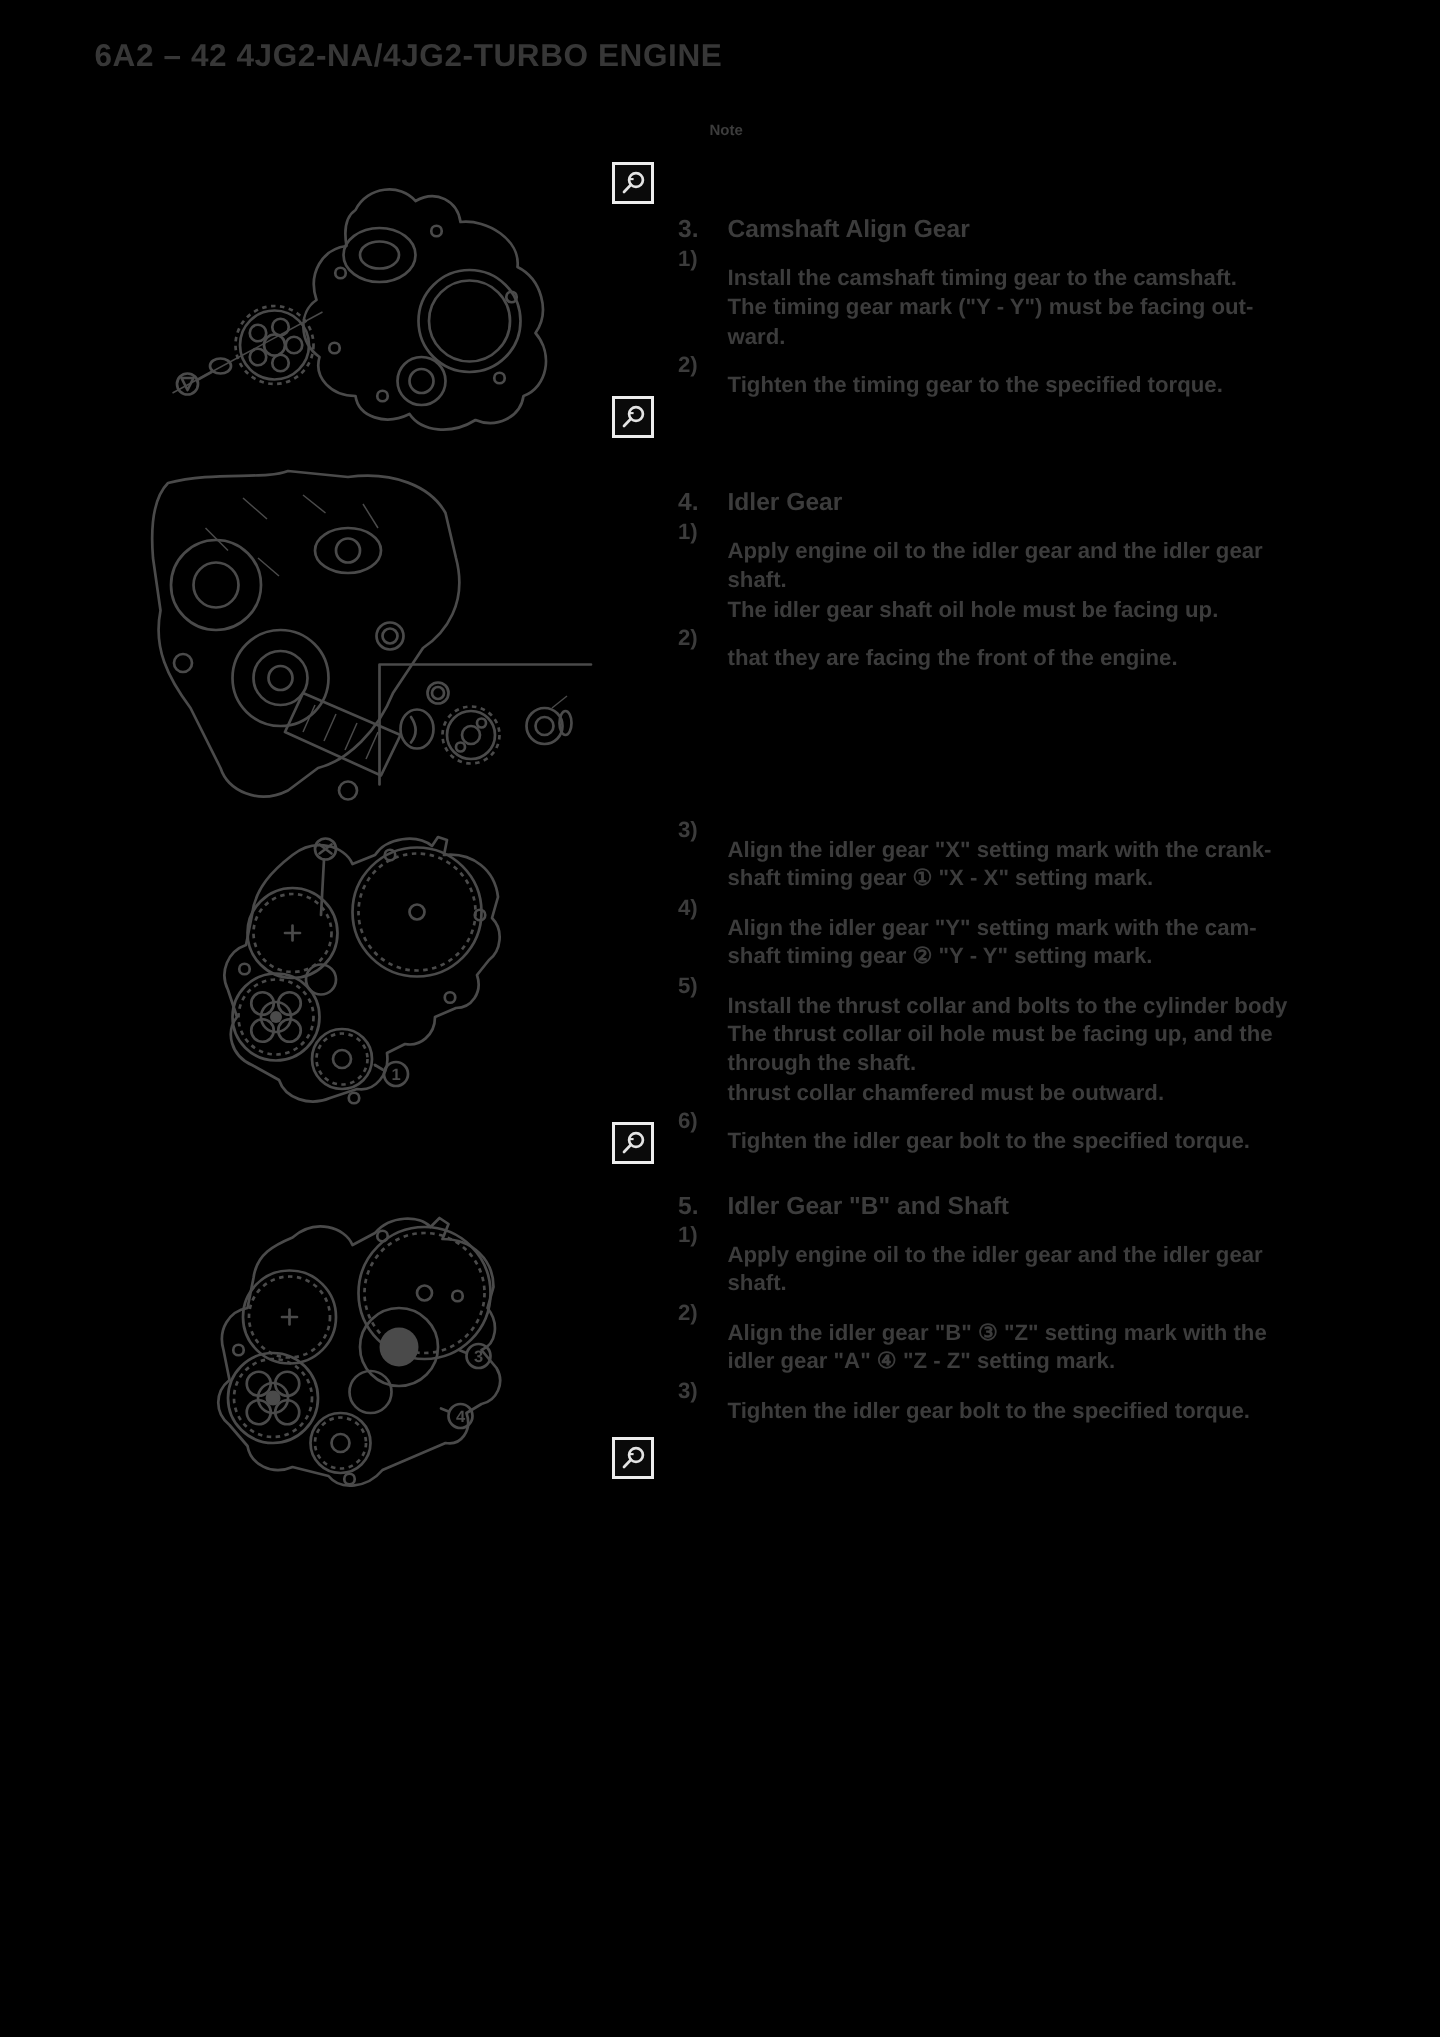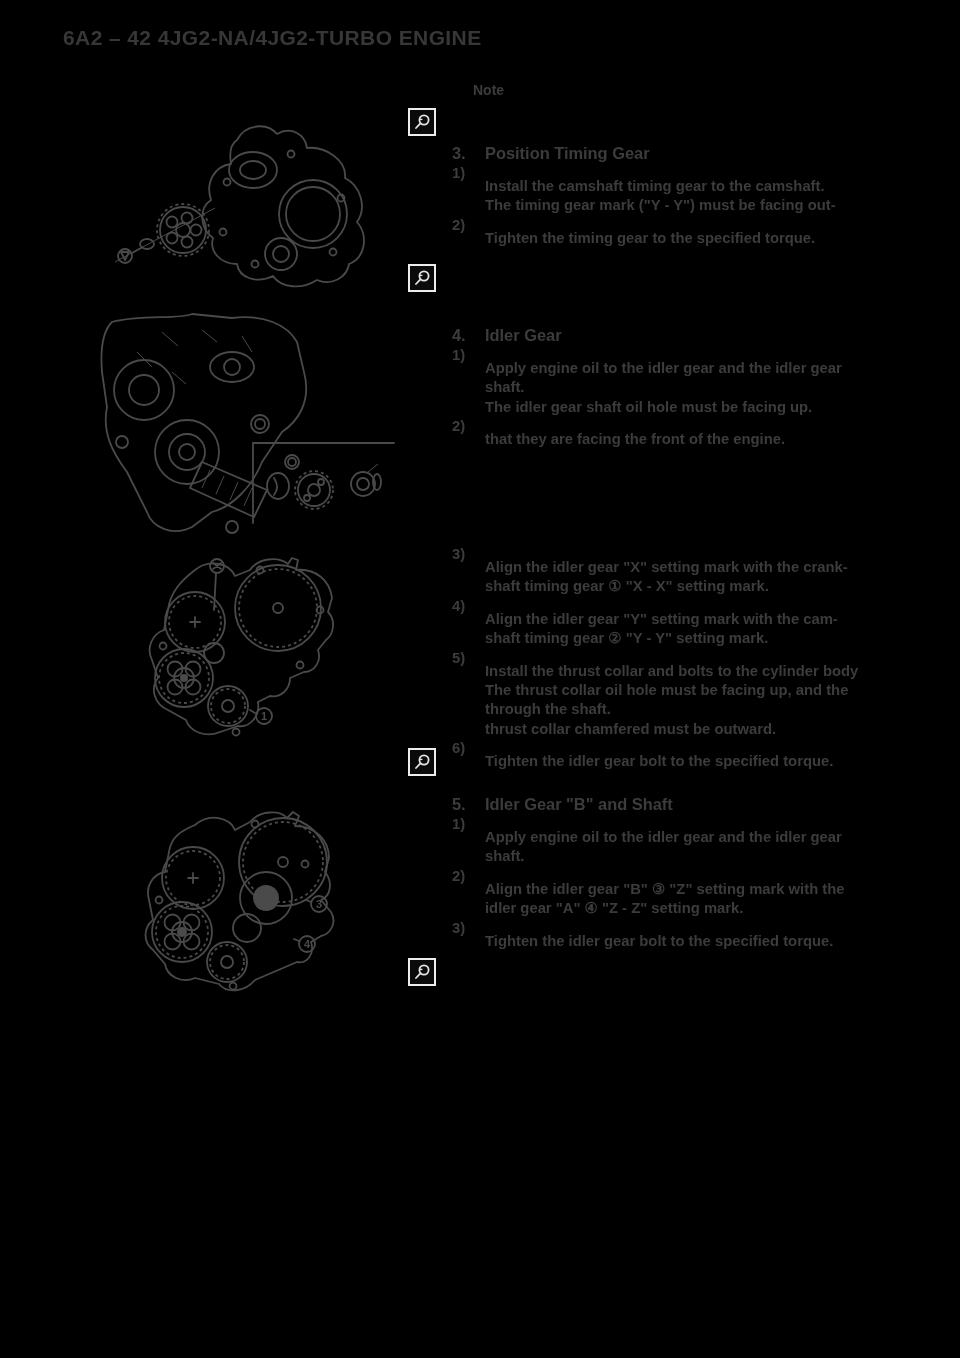--- a/index.html
+++ b/index.html
@@ -5,21 +5,21 @@
   html,body{margin:0;padding:0;background:#000;}
   .page{
     position:relative;width:960px;height:1128px;background:var(--background,#000);
     overflow:hidden;font-family:"Liberation Sans",sans-serif;
   }
   .hdr{
     position:absolute;left:63px;top:26px;font-size:21px;font-weight:bold;
     color:var(--header_text,#373737);letter-spacing:.4px;white-space:nowrap;
   }
   .note{
-    position:absolute;left:473px;top:82px;font-size:14px;font-weight:bold;
+    position:absolute;left:473px;top:82px;font-size:10px;font-weight:bold;
     color:var(--body_text,#3c3c3c);
   }
   .txt{
     position:absolute;left:452px;width:438px;color:var(--body_text,#3c3c3c);
     font-weight:bold;font-size:14.8px;line-height:19.4px;
   }
   .sec-head{display:flex;font-size:16.4px;line-height:21px;}
   .sec-head .num{width:33px;flex:none;}
   .step{display:flex;}
   .step .num{width:33px;flex:none;}
@@ -234,27 +234,28 @@
     <g>
       <path class="ln" d="M159,139 L164,141"></path>
       <circle class="ln" cx="172" cy="144" r="8"></circle>
       <text class="figlabel" x="172" y="148">4</text>
     </g>
   </svg>
 
   <div class="txt" style="top:143px;">
     <div class="sec-head">
       <span class="num">3.</span>
-      <span>Position Timing Gear</span>
+      <span>Camshaft Align Gear</span>
     </div>
     <div class="step">
       <span class="num">1)</span>
       <span class="lines">
         <div>Install the camshaft timing gear to the camshaft.</div>
         <div>The timing gear mark ("Y - Y") must be facing out-</div>
+        <div>ward.</div>
       </span>
     </div>
     <div class="step">
       <span class="num">2)</span>
       <span class="lines">
         <div>Tighten the timing gear to the specified torque.</div>
       </span>
     </div>
   </div>
 

